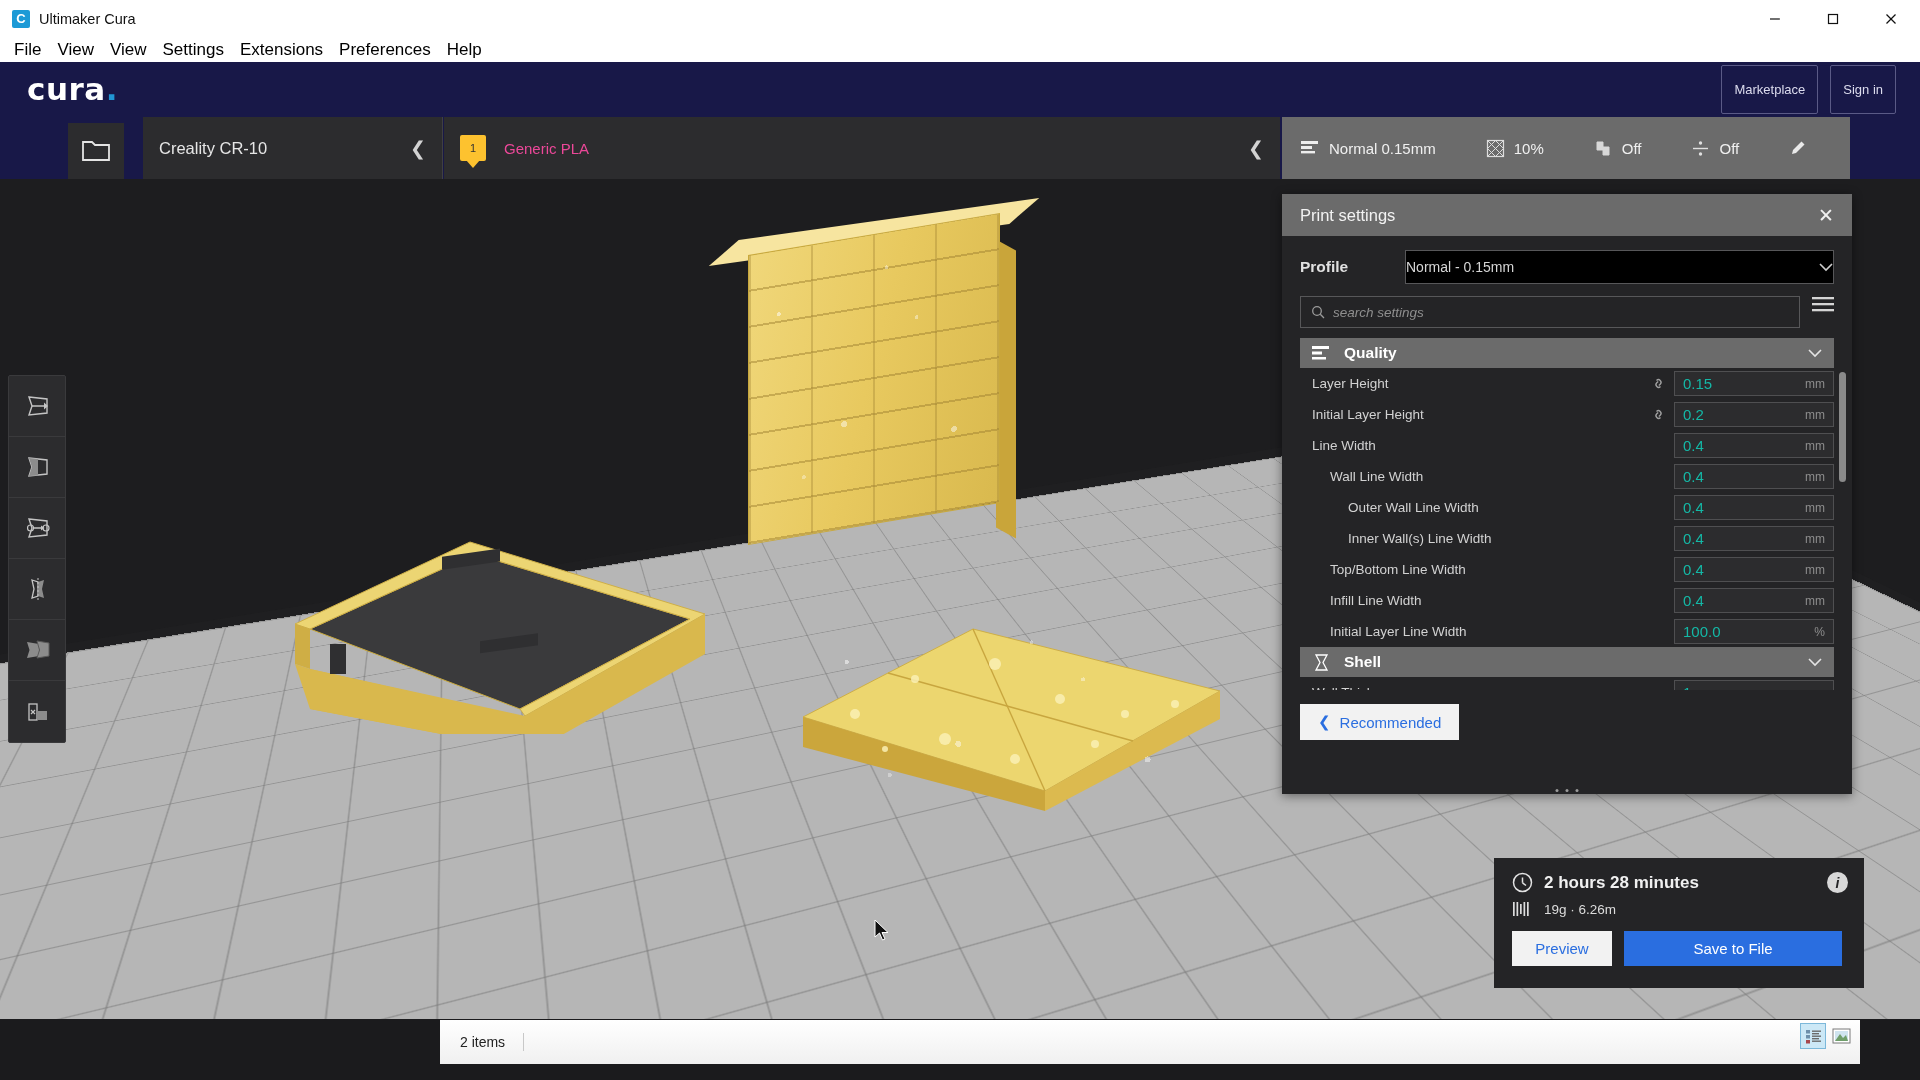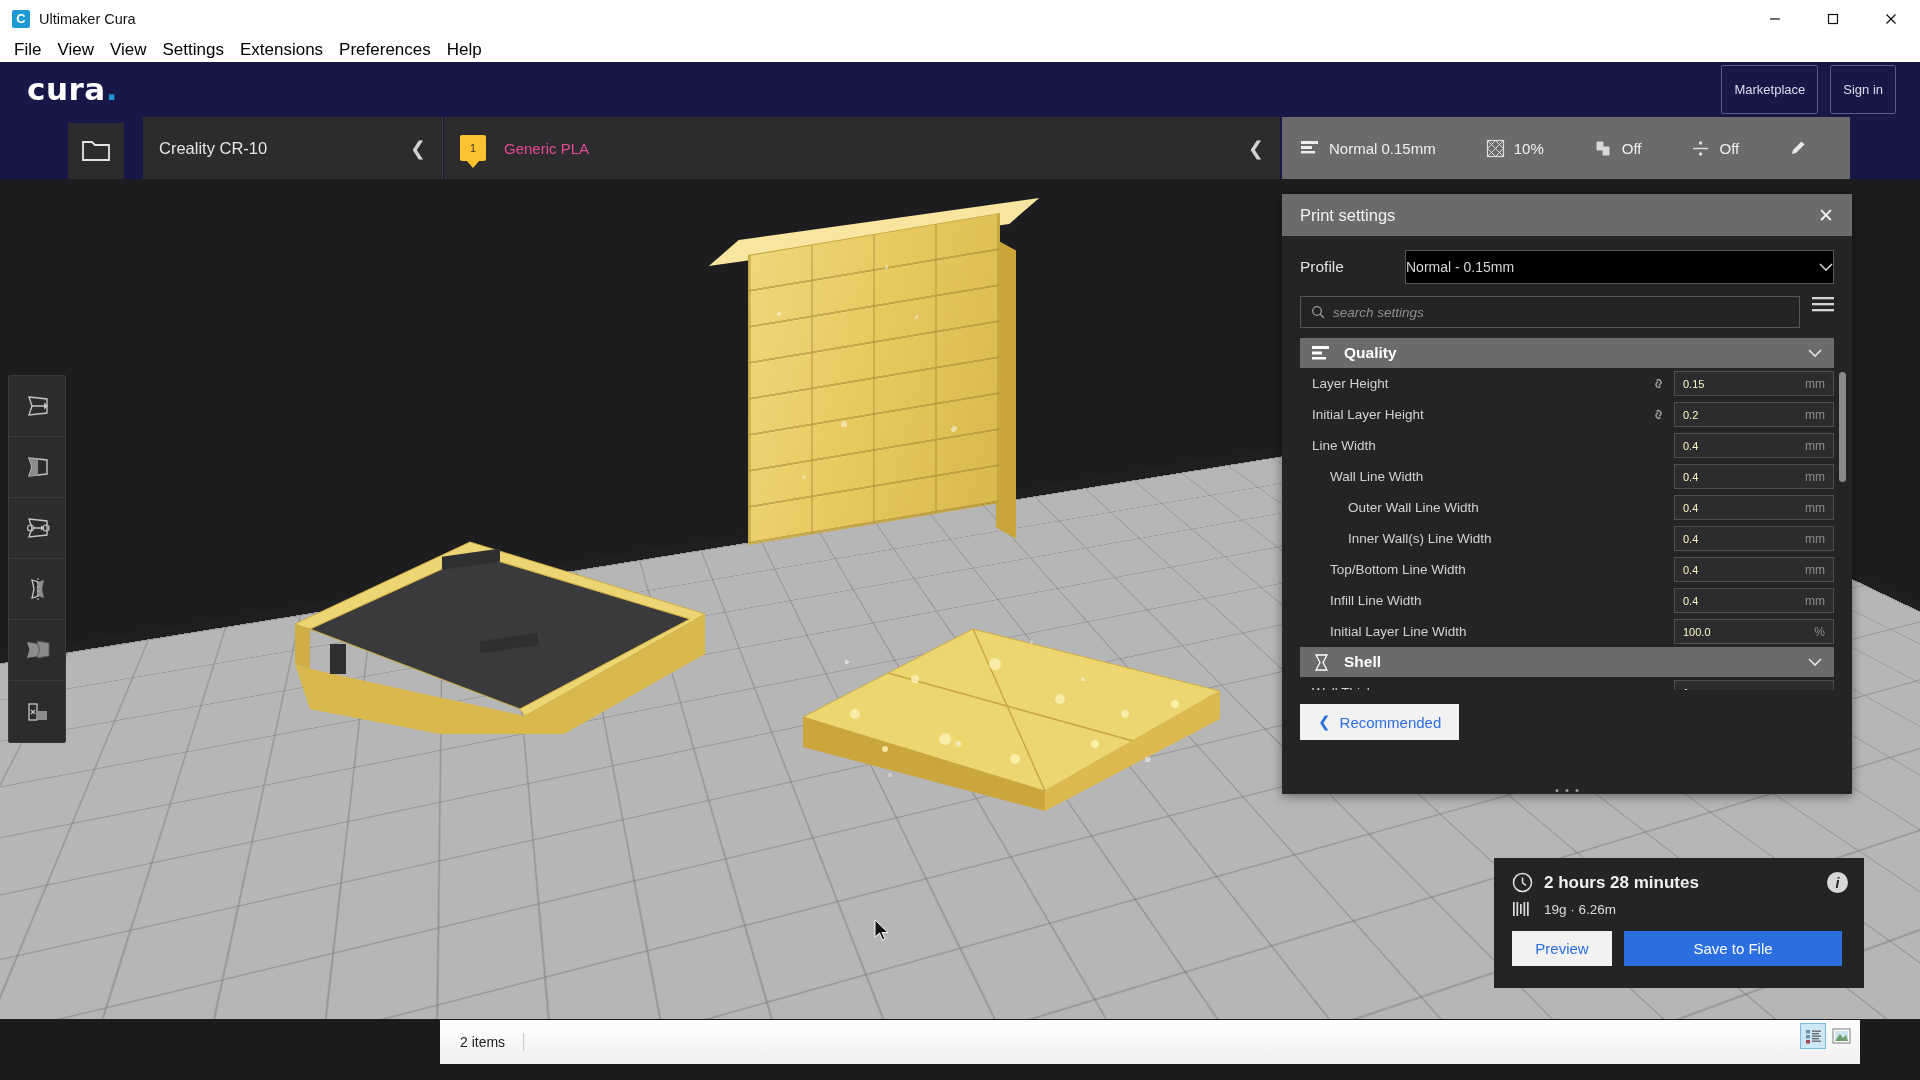--- a/index.html
+++ b/index.html
@@ -193,21 +193,21 @@
     position: absolute; top: 194px; left: 1282px; width: 570px; height: 600px;
     background: #242426; box-shadow: 0 2px 10px rgba(0,0,0,.45);
   }
   .ps-head {
     height: 42px; background: #6b6b6b; display: flex; align-items: center;
     padding: 0 18px; justify-content: space-between;
   }
   .ps-title { font-size: 16.5px; color: #f2f2f2; }
   .ps-close { font-size: 19px; color: #f0f0f0; line-height: 1; }
   .ps-profile { display: flex; align-items: center; padding: 14px 18px 12px 18px; }
-  .ps-profile-label { font-size: 15.5px; color: #e0e0e0; width: 105px; }
+  .ps-profile-label { font-size: 15.5px; color: #e0e0e0; width: 105px; font-weight: bold; }
   .dropdown {
     flex: 1; height: 34px; border: 1px solid #575759; background: #000000;
     display: flex; align-items: center; padding: 0 0; color: #d6d6d6;
     font-size: 14px; justify-content: space-between;
   }
   .ps-searchrow { display: flex; align-items: flex-start; gap: 12px; padding: 0 18px 10px 18px; }
   .searchbox {
     flex: 1; height: 32px; border: 1px solid #575759; background: #242426;
     display: flex; align-items: center; padding: 0 10px; gap: 8px;
   }
@@ -229,21 +229,21 @@
     height: 31px; display: flex; align-items: center; gap: 8px;
     padding-left: 12px;
   }
   .row-label { font-size: 13.5px; color: #d2d2d2; flex: 1; white-space: nowrap; }
   .row-label.ind1 { padding-left: 18px; }
   .row-label.ind2 { padding-left: 36px; }
   .row-field {
     width: 160px; height: 25px; border: 1px solid #4f4f51; background: #2c2c2e;
     display: flex; align-items: center; padding: 0 8px; justify-content: space-between;
   }
-  .field-val { font-size: 11px; color: #fef9c3; }
+  .field-val { font-size: 15px; color: #14b8a6; }
   .field-unit { font-size: 12px; color: #8d8d8d; }
   .ps-scroll {
     position: absolute; right: 6px; top: 34px; width: 7px; height: 110px;
     background: #8a8a8a; border-radius: 4px;
   }
   .ps-foot { padding: 14px 18px; }
   .rec-btn {
     background: #f2f2f2; color: #2a6ee0; border: none; font-size: 15px;
     padding: 9px 18px; display: inline-flex; align-items: center; gap: 9px;
   }

